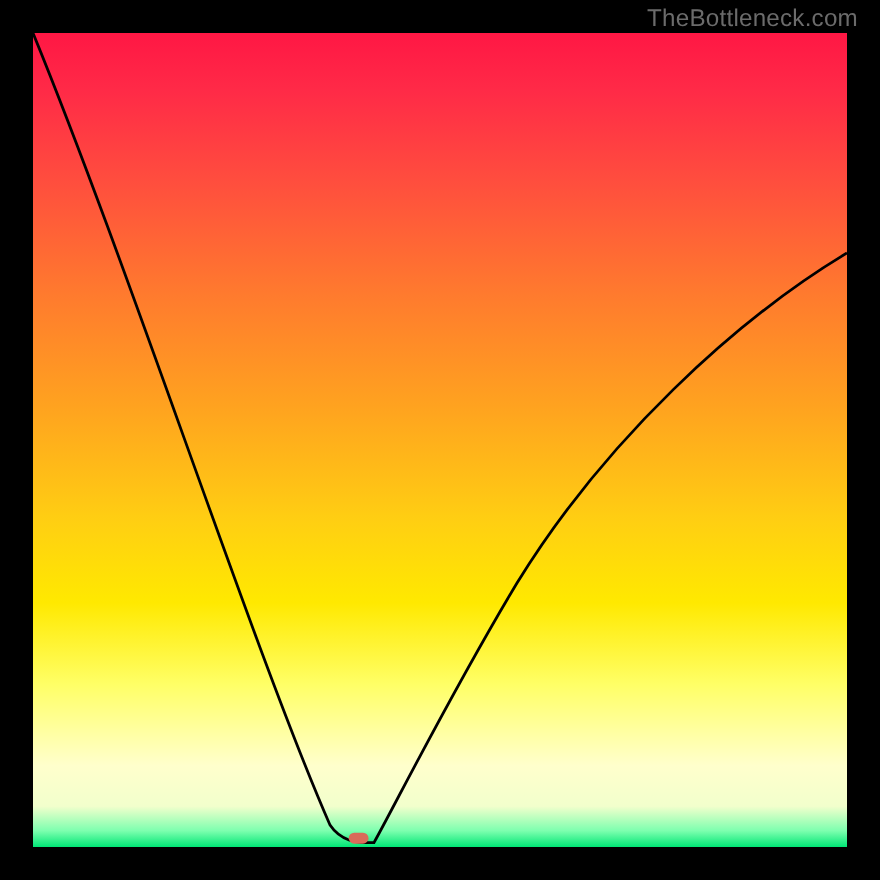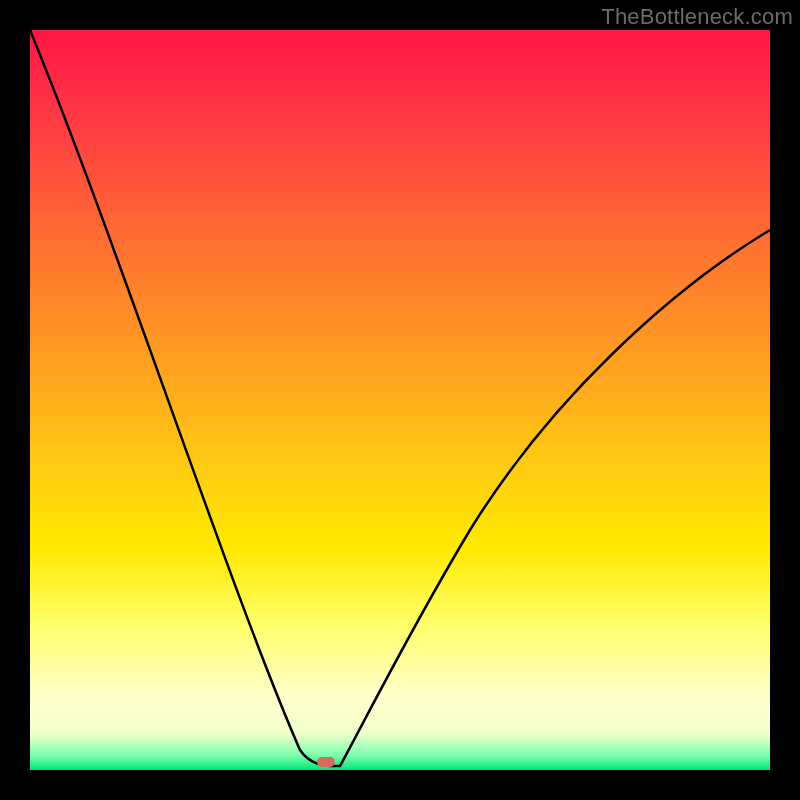--- a/index.html
+++ b/index.html
@@ -15,21 +15,21 @@
       #ffcf12 60%,
       #ffe900 70%,
       #ffff66 80%,
       #ffffcc 90%,
       #f2ffcc 95%,
       #7dffaf 98%,
       #00e676 100%);
   }
   svg.curve{position:absolute;inset:0;width:740px;height:740px}
   .marker{position:absolute;width:18px;height:10px;border-radius:5px;background:#d96b5a;left:287px;top:727px}
-  .watermark{position:absolute;top:4px;right:7px;color:#6b6b6b;font-size:22px;font-weight:500;letter-spacing:.2px}
+  .watermark{position:absolute;top:4px;right:20px;color:#6b6b6b;font-size:22px;font-weight:500;letter-spacing:.2px}
 </style>
 </head>
 <body>
 
 <div class="frame">
   <div class="watermark">TheBottleneck.com</div>
   <div class="plot">
     <div class="gradient"></div>
     <svg class="curve" viewBox="0 0 740 740" preserveAspectRatio="none">
       <path fill="none" stroke="#000" stroke-width="2.5" d="M 0 0

